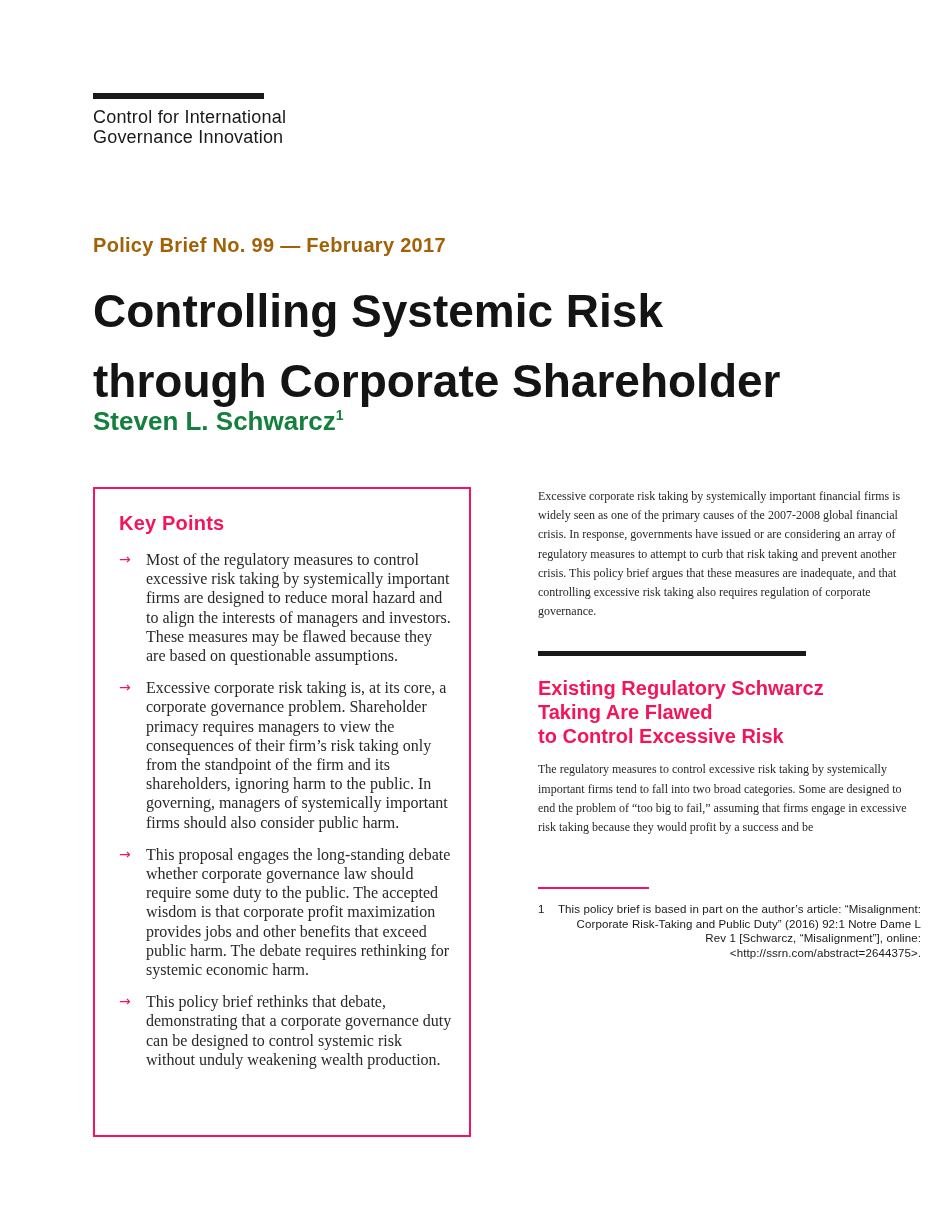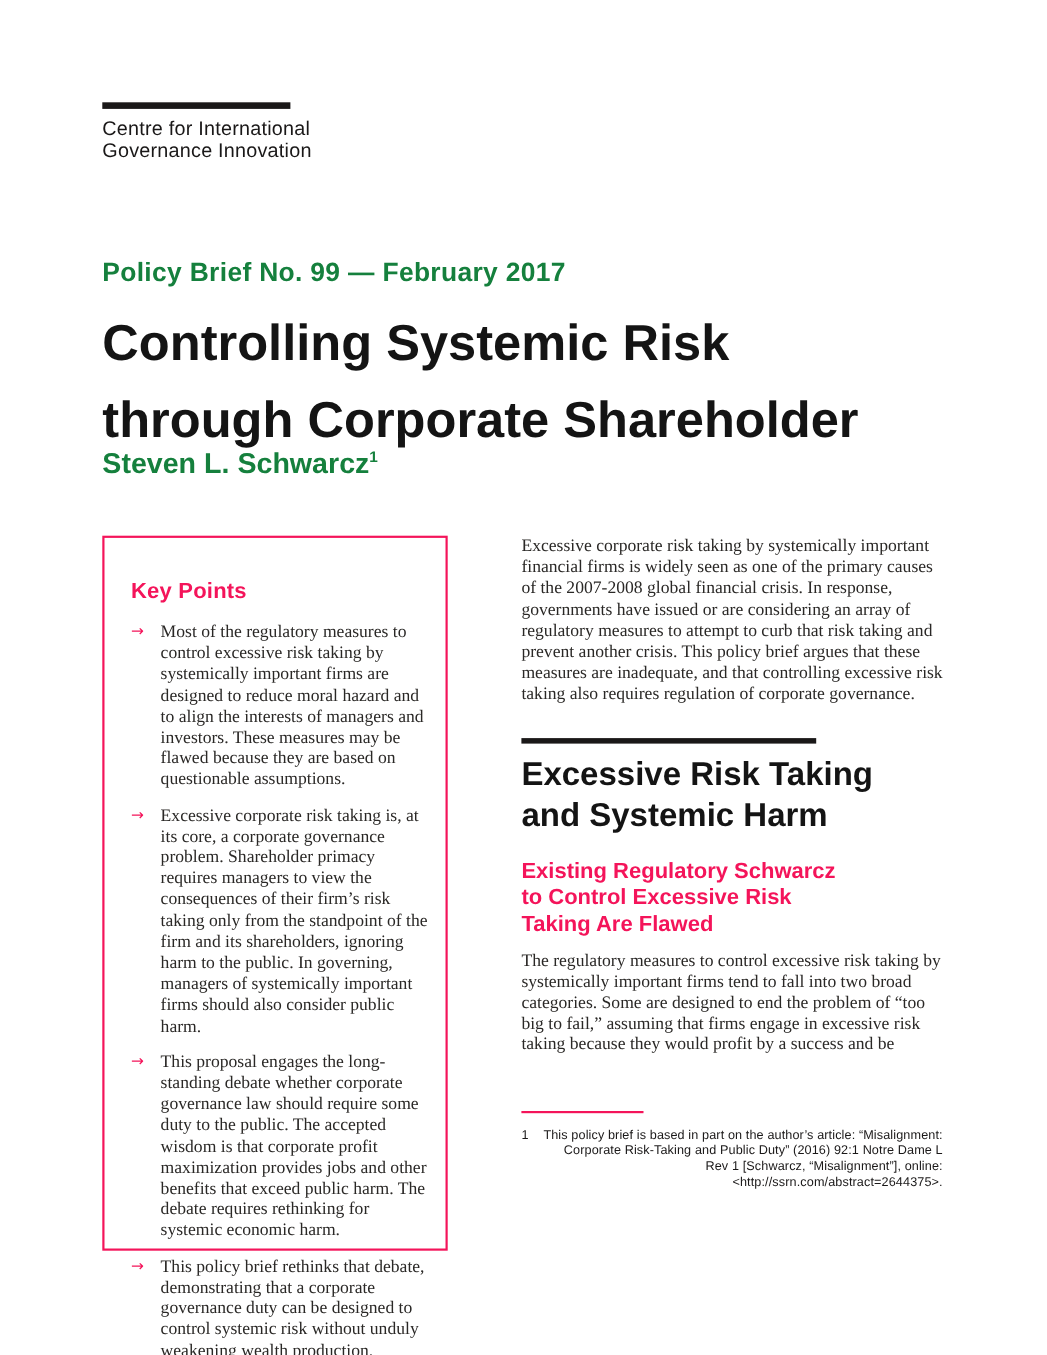--- a/index.html
+++ b/index.html
@@ -5,47 +5,47 @@
   html,body{margin:0;padding:0;background:#ffffff;}
   .page{position:relative;width:952px;height:1232px;background:#ffffff;overflow:hidden;
         font-family:"Liberation Sans",sans-serif;}
 
   
   .logo{position:absolute;left:93px;top:93px;}
   .logo-bar{width:171px;height:6px;background:#1a1818;margin-bottom:8px;}
   .logo-text{font-size:18px;line-height:20px;color:#1a1818;letter-spacing:0.2px;}
 
   
-  .kicker{position:absolute;left:93px;top:234px;font-size:24px;font-weight:bold;
-          color:#15803d;letter-spacing:0.3px;}
+  .kicker{position:absolute;left:93px;top:234px;font-size:20px;font-weight:bold;
+          color:#a16207;letter-spacing:0.3px;}
 
   
   .title{position:absolute;left:93px;top:270px;margin:0;font-size:46px;line-height:58px;
          font-weight:bold;color:#141414;letter-spacing:0;}
   .title span{display:block;white-space:nowrap;margin-top:12px;}
 
   
   .author{position:absolute;left:93px;top:406px;font-size:26px;font-weight:bold;color:#15803d;}
   .author sup{font-size:14px;vertical-align:super;line-height:0;}
 
   
   .columns{position:absolute;left:93px;top:487px;width:828px;display:flex;}
 
   
-  .keypoints{width:314px;height:650px;box-sizing:border-box;border:2px solid #f4145a;
-             padding:38px 16px 0 24px;flex:none;}
+  .keypoints{width:378px;height:650px;box-sizing:border-box;border:2px solid #f4145a;
+             padding:23px 16px 0 24px;flex:none;}
   .kp-heading{margin:0 0 15px 0;font-size:20px;font-weight:bold;color:#f4145a;letter-spacing:0.2px;}
   .kp-item{display:flex;margin:0 0 13px 0;font-family:"Liberation Serif",serif;
            font-size:16px;line-height:19.2px;color:#2a2826;}
   .kp-arrow{flex:none;width:27px;color:#f4145a;font-family:"DejaVu Sans",sans-serif;
             font-size:14px;line-height:19.2px;}
 
   
   .rightcol{margin-left:67px;width:383px;}
-  .body-par{margin:0;font-family:"Liberation Serif",serif;font-size:16px;
+  .body-par{margin:0;font-family:"Liberation Serif",serif;font-size:12px;
             line-height:19.2px;color:#2a2826;}
   .section-bar{width:268px;height:5px;background:#1a1818;margin-top:30px;}
   .sec-h{margin:10px 0 0 0;font-size:30px;line-height:37px;font-weight:bold;color:#141414;}
   .sec-h span{display:block;white-space:nowrap;}
   .sec-sub{margin:20px 0 12px 0;font-size:20px;line-height:24px;font-weight:bold;color:#f4145a;}
   .sec-sub span{display:block;white-space:nowrap;}
 
   
   .footnote-block{margin-top:50px;}
   .fn-rule{width:111px;height:2px;background:#f4145a;}
@@ -55,21 +55,21 @@
   .fn-text{flex:1;text-align:right;}
 </style>
 </head>
 <body>
 
 <div class="page">
 
   <header class="logo">
     <div class="logo-bar"></div>
     <div class="logo-text">
-      <div>Centre for International</div>
+      <div>Control for International</div>
       <div>Governance Innovation</div>
     </div>
   </header>
 
   <div class="kicker">Policy Brief No. 99 — February 2017</div>
 
   <h1 class="title">
     <span>Controlling Systemic Risk</span>
     <span>through Corporate Shareholder</span>
   </h1>
@@ -99,29 +99,25 @@
         <span class="kp-arrow">→</span>
         <span>This policy brief rethinks that debate, demonstrating that a corporate governance duty can be designed to control systemic risk without unduly weakening wealth production.</span>
       </div>
     </aside>
 
     <section class="rightcol">
       <p class="body-par">Excessive corporate risk taking by systemically important financial firms is widely seen as one of the primary causes of the 2007-2008 global financial crisis. In response, governments have issued or are considering an array of regulatory measures to attempt to curb that risk taking and prevent another crisis. This policy brief argues that these measures are inadequate, and that controlling excessive risk taking also requires regulation of corporate governance.</p>
 
       <div class="section-bar"></div>
 
-      <h2 class="sec-h">
-        <span>Excessive Risk Taking</span>
-        <span>and Systemic Harm</span>
-      </h2>
 
       <h3 class="sec-sub">
         <span>Existing Regulatory Schwarcz</span>
+        <span>Taking Are Flawed</span>
         <span>to Control Excessive Risk</span>
-        <span>Taking Are Flawed</span>
       </h3>
 
       <p class="body-par">The regulatory measures to control excessive risk taking by systemically important firms tend to fall into two broad categories. Some are designed to end the problem of “too big to fail,” assuming that firms engage in excessive risk taking because they would profit by a success and be</p>
 
       <div class="footnote-block">
         <div class="fn-rule"></div>
         <div class="fn">
           <span class="fn-num">1</span>
           <span class="fn-text">This policy brief is based in part on the author’s article: “Misalignment: Corporate Risk-Taking and Public Duty” (2016) 92:1 Notre Dame L Rev 1 [Schwarcz, “Misalignment”], online: &lt;http://ssrn.com/abstract=2644375&gt;.</span>
         </div>

